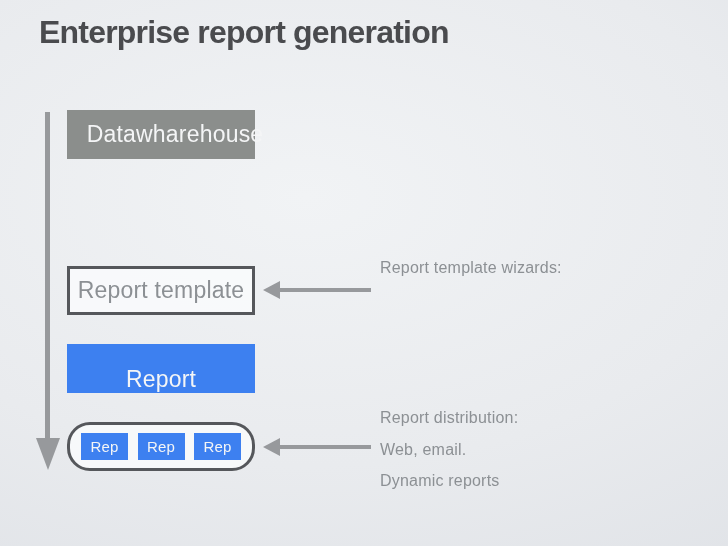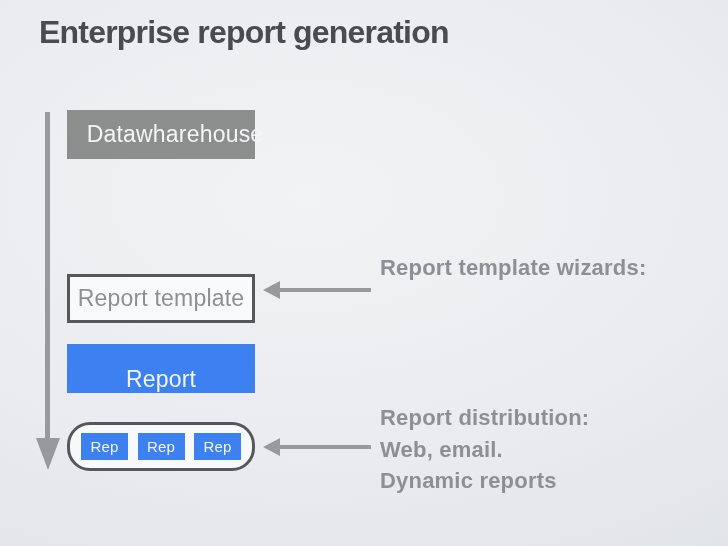--- a/index.html
+++ b/index.html
@@ -42,21 +42,21 @@
   }
   .solid-gray{background:var(--box-gray,#8b8e8c);color:var(--box-text-light,#f4f5f6);}
   .solid-blue{background:var(--box-blue,#3d80f0);color:var(--box-text-light,#f4f5f6);align-items:flex-end;}
   .outlined{
     background:rgba(250,251,252,0.82);
     border:3.5px solid var(--box-border,#55575b);
     color:var(--muted-text,#8c9094);
   }
   .b1{top:110px;padding-left:28px;}
   .b2{top:190px;}
-  .b3{top:266px;margin-top:8px;}
+  .b3{top:266px;}
   .b4{top:344px;}
   .b5{top:422px;gap:9.5px;border-radius:23px;}
   .chip{
     width:47px;height:27px;
     background:var(--box-blue,#3d80f0);
     color:var(--box-text-light,#f4f5f6);
     display:flex;align-items:center;justify-content:center;
     font-size:15px;font-weight:300;
   }
   
@@ -71,21 +71,21 @@
     border-bottom:9px solid transparent;
     border-right:17px solid var(--arrow,#97999c);
   }
   .a1line{top:288px;}
   .a1head{top:281px;}
   .a2line{top:445px;}
   .a2head{top:438px;}
   
   .note{
     position:absolute;left:380px;
-    font-size:22px;font-weight:700;letter-spacing:0.2px;
+    font-size:16px;font-weight:400;letter-spacing:0.2px;
     line-height:31.5px;
     color:var(--muted-text,#8c9094);
     white-space:nowrap;
   }
   .n1{top:252px;}
   .n2{top:402px;}
 </style>
 </head>
 <body>
 

